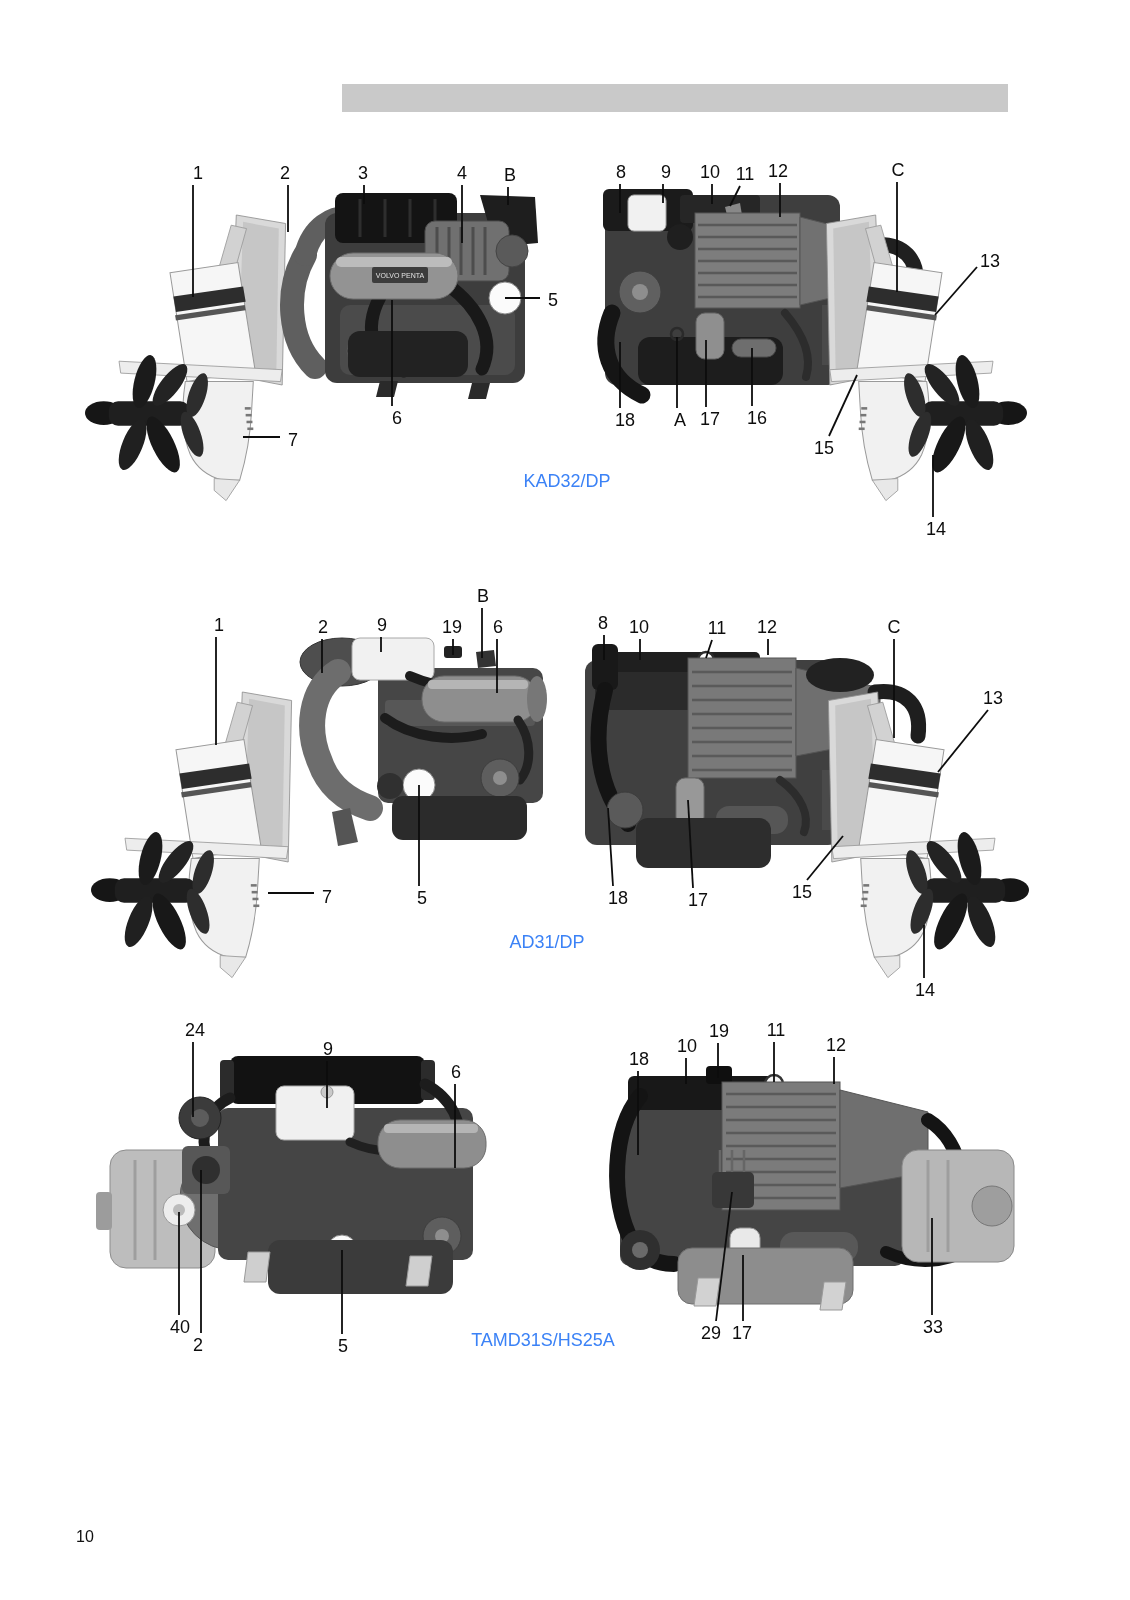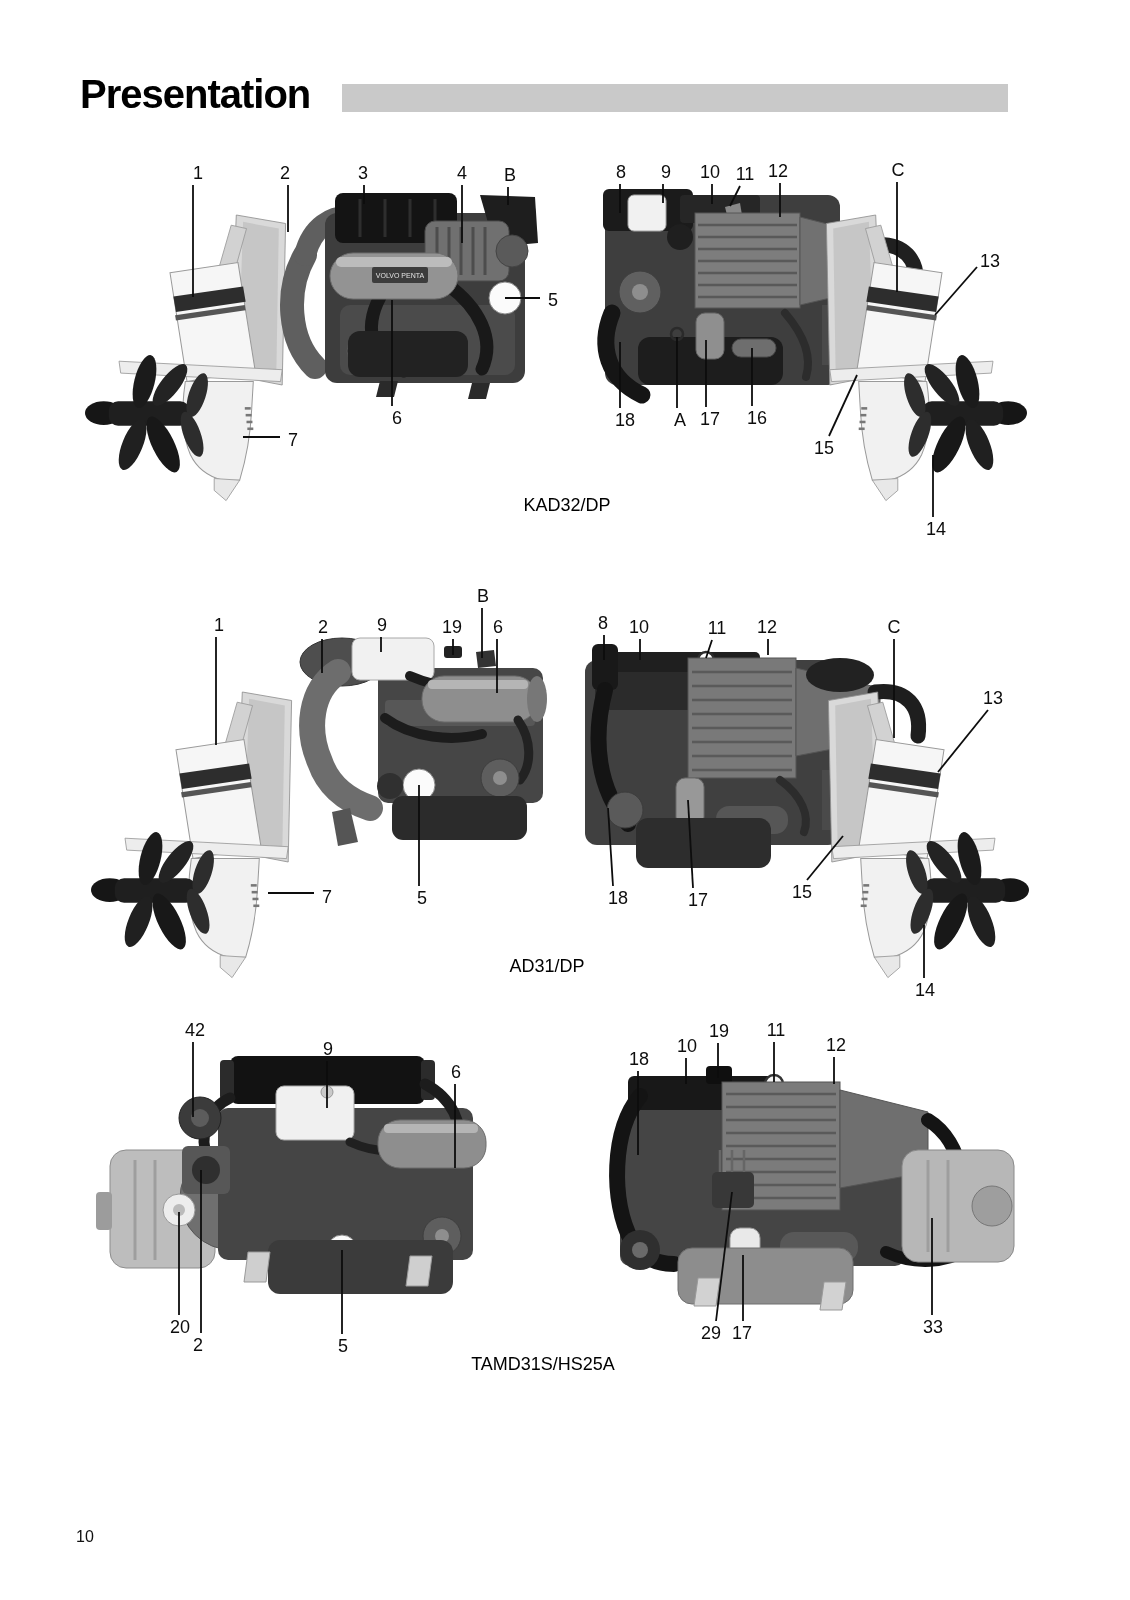--- a/index.html
+++ b/index.html
@@ -6,22 +6,22 @@
   .page{position:relative;width:1130px;height:1600px;background:#ffffff;
         font-family:"Liberation Sans",sans-serif;overflow:hidden;color:#0d0d0d;}
   .page-title{position:absolute;left:80px;top:74px;margin:0;font-size:40px;font-weight:bold;
         letter-spacing:-1px;line-height:1;color:#000;}
   .title-bar{position:absolute;left:342px;top:84px;width:666px;height:28px;background:#c9c9c9;}
   .figure{position:absolute;}
   .figure svg.art,.figure svg.overlay{position:absolute;left:0;top:0;}
   .overlay line{stroke:#0d0d0d;stroke-width:1.8;}
   .callout{position:absolute;transform:translate(-50%,-50%);font-size:18px;color:#0d0d0d;
         white-space:nowrap;line-height:1;}
-  .figure-caption{position:absolute;transform:translate(-50%,-50%);font-size:18px;color:#000000;
-        white-space:nowrap;line-height:1;margin-top:24px;}
+  .figure-caption{position:absolute;transform:translate(-50%,-50%);font-size:18px;color:#3b82f6;
+        white-space:nowrap;line-height:1;}
   .page-number{position:absolute;left:76px;top:1528px;font-size:16px;color:#111;}
 </style>
 </head>
 <body>
 
 <div class="page">
 
   <svg width="0" height="0" style="position:absolute">
     <defs>
       <g id="drive-l">
@@ -46,21 +46,20 @@
         <ellipse cx="60" cy="200" rx="11" ry="30" fill="#232323" transform="rotate(38 60 200)"></ellipse>
         <ellipse cx="92" cy="212" rx="10" ry="27" fill="#2d2d2d" transform="rotate(18 92 212)"></ellipse>
         <ellipse cx="86" cy="258" rx="10" ry="28" fill="#2d2d2d" transform="rotate(-20 86 258)"></ellipse>
       </g>
       <g id="drive-r">
           <use href="#drive-l" transform="scale(-1,1)"></use>
         </g>
     </defs>
   </svg>
 
-  <h1 class="page-title">Presentation</h1>
   <div class="title-bar"></div>
 
   <div class="figure" style="left:80px;top:155px;width:950px;height:410px">
     <svg class="art" width="950" height="410" viewBox="0 0 950 410">
 
       <use href="#drive-l" transform="translate(39,60) scale(0.85)"></use>
       <g>
         <path d="M225,100 C205,135 208,185 235,212" stroke="#5f5f5f" stroke-width="24" fill="none" stroke-linecap="round"></path>
         <path d="M225,100 C232,72 252,60 272,62" stroke="#5f5f5f" stroke-width="22" fill="none" stroke-linecap="round"></path>
         <rect x="245" y="58" width="200" height="170" rx="12" fill="#3d3d3d"></rect>
@@ -338,24 +337,24 @@
         <line x1="262" y1="334" x2="262" y2="250"></line>
         <line x1="558" y1="71" x2="558" y2="155"></line>
         <line x1="606" y1="58" x2="606" y2="84"></line>
         <line x1="638" y1="43" x2="638" y2="78"></line>
         <line x1="694" y1="42" x2="694" y2="82"></line>
         <line x1="754" y1="57" x2="754" y2="84"></line>
         <line x1="636" y1="321" x2="652" y2="192"></line>
         <line x1="663" y1="321" x2="663" y2="255"></line>
         <line x1="852" y1="315" x2="852" y2="218"></line>
       </svg>
-  <span class="callout" style="left: 115px; top: 30px;">42</span>
+  <span class="callout" style="left: 115px; top: 30px;">24</span>
       <span class="callout" style="left: 248px; top: 49px;">9</span>
       <span class="callout" style="left: 376px; top: 72px;">6</span>
-      <span class="callout" style="left: 100px; top: 327px;">20</span>
+      <span class="callout" style="left: 100px; top: 327px;">40</span>
       <span class="callout" style="left: 118px; top: 345px;">2</span>
       <span class="callout" style="left: 263px; top: 346px;">5</span>
       <span class="callout" style="left: 559px; top: 59px;">18</span>
       <span class="callout" style="left: 607px; top: 46px;">10</span>
       <span class="callout" style="left: 639px; top: 31px;">19</span>
       <span class="callout" style="left: 696px; top: 30px;">11</span>
       <span class="callout" style="left: 756px; top: 45px;">12</span>
       <span class="callout" style="left: 631px; top: 333px;">29</span>
       <span class="callout" style="left: 662px; top: 333px;">17</span>
       <span class="callout" style="left: 853px; top: 327px;">33</span>

